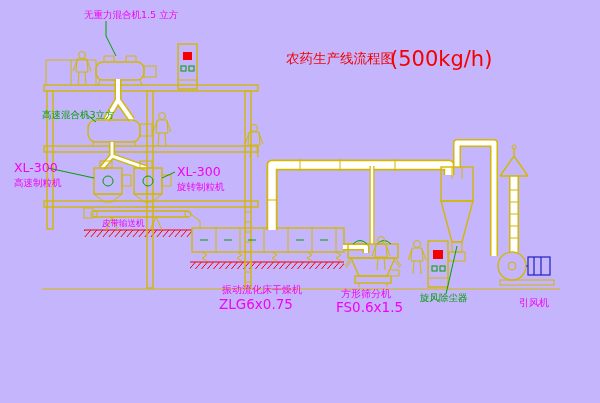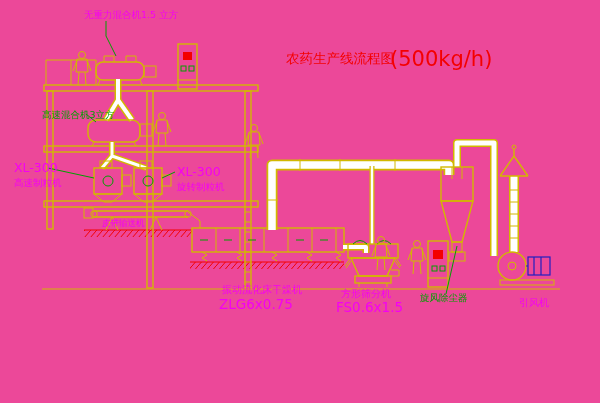--- a/index.html
+++ b/index.html
@@ -1,16 +1,16 @@
 <!DOCTYPE html>
 <html><head>
 <meta charset="utf-8">
 <style>
   html,body{margin:0;padding:0;background:#ffffff;}
-  .stage{position:relative;width:600px;height:403px;background:#ec4899;overflow:hidden;
+  .stage{position:relative;width:600px;height:403px;background:#c4b5fd;overflow:hidden;
          font-family:"DejaVu Sans",sans-serif;}
   svg{display:block;}
   
   .y  {stroke:#d2b800;fill:none;stroke-width:1.4;}
   .y2 {stroke:#d2b800;fill:none;stroke-width:1;}
   .g  {stroke:#00a000;fill:none;stroke-width:1;}
   .r  {stroke:#f40000;fill:none;stroke-width:1;}
   .rf {fill:#f40000;stroke:none;}
   .b  {stroke:#2020c0;fill:none;stroke-width:1.2;}
   .pipeO{stroke:#d2b800;fill:none;stroke-linejoin:round;}

